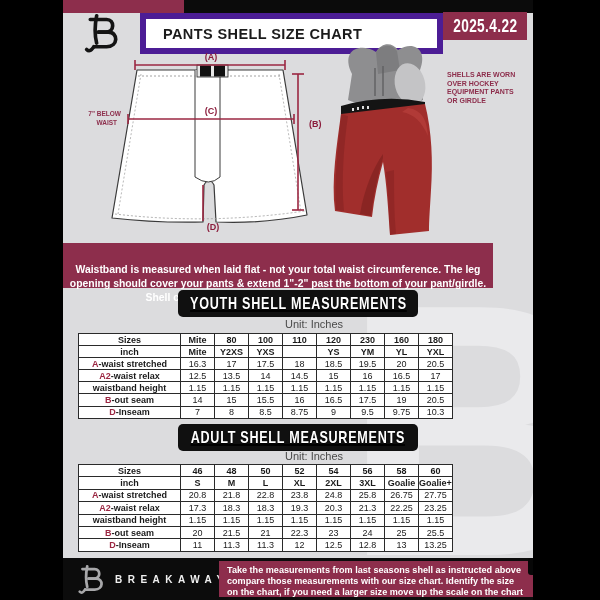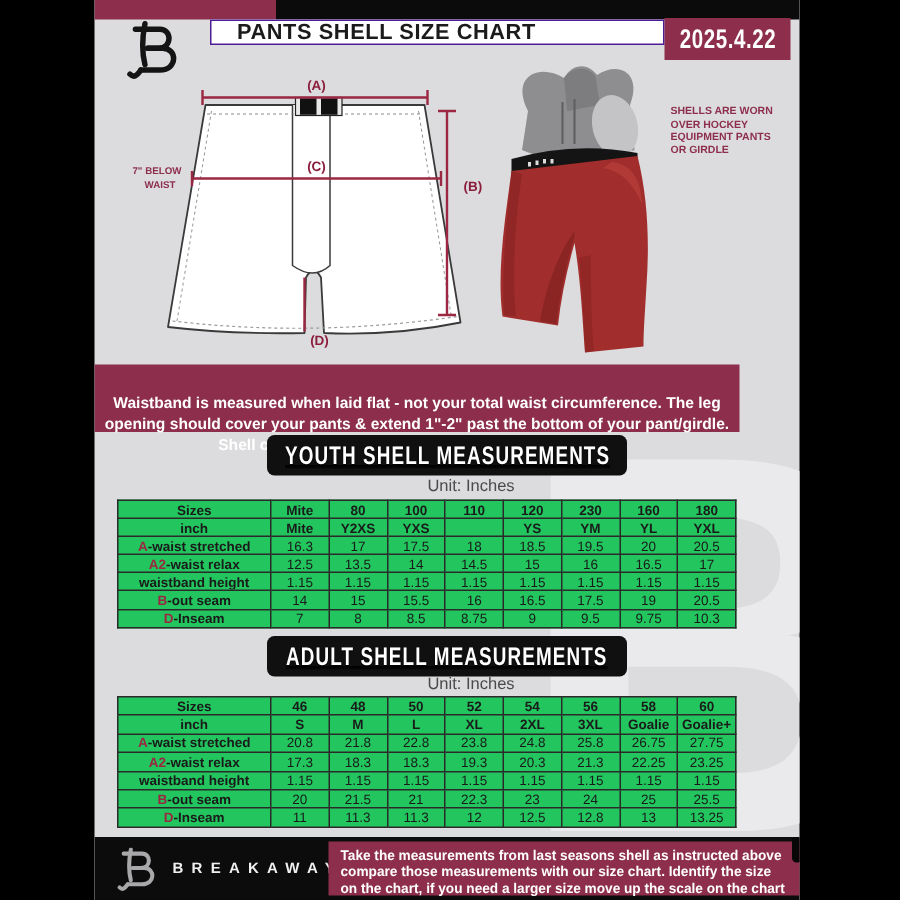--- a/index.html
+++ b/index.html
@@ -8,22 +8,22 @@
   .page{position:absolute;left:63px;top:0;width:470px;height:600px;background:#DCDCDE;overflow:hidden;}
 
   
   .watermark{position:absolute;right:-70px;top:250px;font-size:360px;font-weight:bold;
              color:#EAEAEC;line-height:1;z-index:0;user-select:none;}
 
   
   .band-maroon{position:absolute;left:0;top:0;width:121px;height:13px;background:#8D2E4C;}
   .band-black{position:absolute;left:121px;top:0;width:349px;height:13px;background:#0B0B0B;}
   .logo-hd{position:absolute;left:20px;top:14px;width:40px;height:40px;}
-  .title-box{position:absolute;left:77px;top:13px;width:303px;height:17px;background:#fff;
-             border:1px solid #4c1d95;box-sizing:border-box;display:flex;align-items:center;padding-left:17px;}
+  .title-box{position:absolute;left:77px;top:13px;width:303px;height:41px;background:#fff;
+             border:6px solid #4c1d95;box-sizing:border-box;display:flex;align-items:center;padding-left:17px;}
   .title-box span{font-size:14.5px;font-weight:600;color:#1b1b1b;letter-spacing:.4px;}
   .date-box{position:absolute;left:380px;top:12px;width:84px;height:28px;background:#8D2E4C;
             display:flex;align-items:center;justify-content:center;}
   .date-box span{color:#fff;font-size:18px;font-weight:bold;transform:scaleX(.76);letter-spacing:.5px;}
 
   
   .diagram-svg{position:absolute;left:10px;top:44px;z-index:1;}
   .pants-svg{position:absolute;left:265px;top:40px;z-index:1;}
   .shell-note{position:absolute;left:384px;top:71px;width:72px;color:#8D2E4C;font-size:7px;
               font-weight:bold;line-height:8.6px;z-index:2;}
@@ -34,22 +34,22 @@
           box-sizing:border-box;z-index:2;}
 
   
   .sec-banner{position:absolute;left:115px;width:240px;height:27px;background:#101010;border-radius:5px;
               display:flex;align-items:center;justify-content:center;z-index:2;text-decoration:underline;}
   .sec-banner span{color:#fff;font-size:17px;font-weight:bold;letter-spacing:1px;transform:scaleX(.74);
                    white-space:nowrap;text-shadow:0 1px 1px #000;}
   .unit{position:absolute;left:16px;width:470px;text-align:center;font-size:11px;color:#4a4a4a;z-index:2;}
 
   
-  table.meas{position:absolute;left:15px;width:413px;border-collapse:collapse;table-layout:fixed;
-             background:#22c55e;z-index:2;}
+  table.meas{position:absolute;left:15px;width:375px;border-collapse:collapse;table-layout:fixed;
+             background:#ffffff;z-index:2;}
   table.meas td{border:1px solid #2a2a2a;border-top-width:1.5px;border-bottom-width:1.5px;
                 font-size:9px;color:#1a1a1a;text-align:center;padding:0;height:11.1px;overflow:hidden;
                 white-space:nowrap;}
   #youth-table td{height:11.1px;}
   #adult-table td{height:11.4px;}
   table.meas td.lbl{font-weight:bold;}
   table.meas td.hdr{font-weight:bold;}
   table.meas .pfx{color:#9B2742;font-weight:bold;}
   table.meas col.c-lbl{width:102px;}
 

